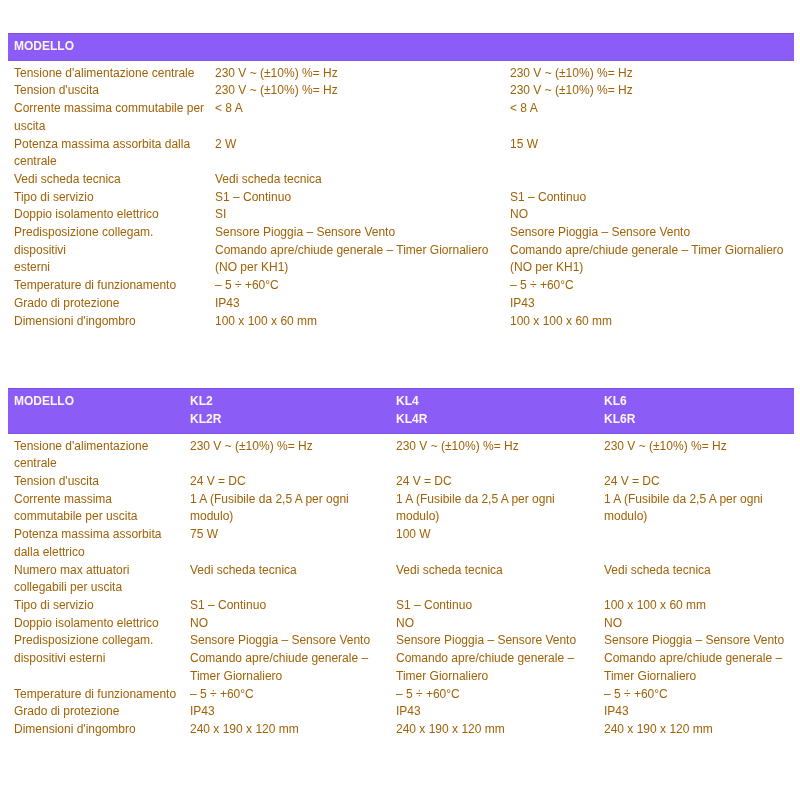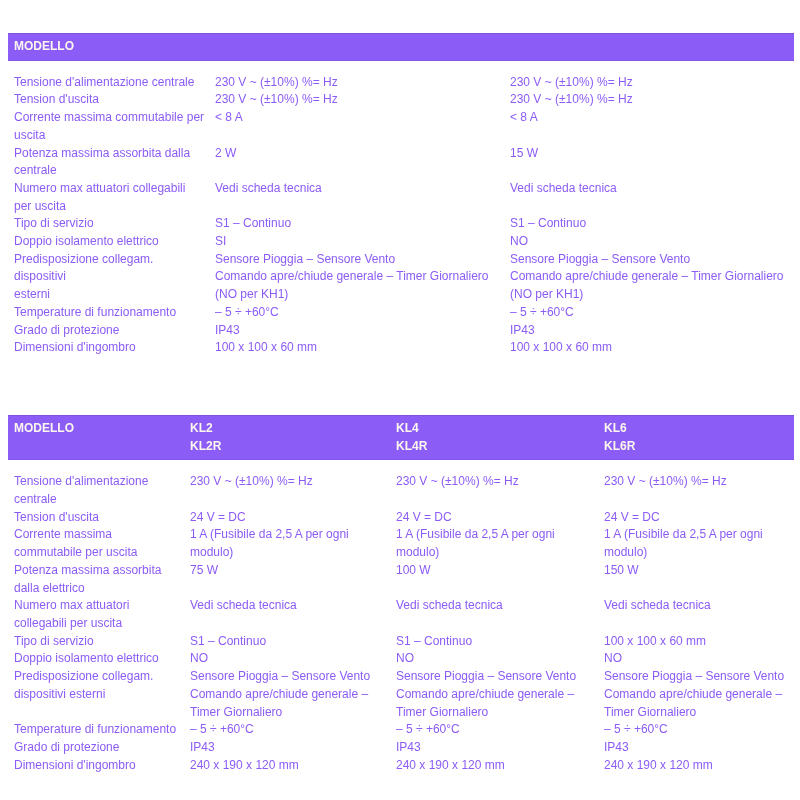--- a/index.html
+++ b/index.html
@@ -23,21 +23,21 @@
     font-weight: bold;
     font-size: 12.5px;
     line-height: 17px;
     padding-top: 4px;
     padding-bottom: 4px;
     border-top: 1px solid rgba(0,0,0,0.10);
     border-bottom: 1px solid rgba(0,0,0,0.06);
   }
   .thead .cell { white-space: pre-line; }
 
-  .tbody { padding-top: 13px; padding-bottom: 4px; color: #8b5cf6; }
+  .tbody { padding-top: 4px; padding-bottom: 4px; color: #a16207; }
   .row { }
   .cell {
     font-size: 12px;
     line-height: 17.7px;
     white-space: pre-line;
     padding-right: 8px;
   }
 </style>
 </head>
 <body>
@@ -65,22 +65,20 @@
         <div class="cell">&lt; 8 A</div>
         <div class="cell">&lt; 8 A</div>
       </div>
       <div class="row grid1">
         <div class="cell label">Potenza massima assorbita dalla
 centrale</div>
         <div class="cell">2 W</div>
         <div class="cell">15 W</div>
       </div>
       <div class="row grid1">
-        <div class="cell label">Numero max attuatori collegabili
-per uscita</div>
         <div class="cell">Vedi scheda tecnica</div>
         <div class="cell">Vedi scheda tecnica</div>
       </div>
       <div class="row grid1">
         <div class="cell label">Tipo di servizio</div>
         <div class="cell">S1 – Continuo</div>
         <div class="cell">S1 – Continuo</div>
       </div>
       <div class="row grid1">
         <div class="cell label">Doppio isolamento elettrico</div>
@@ -147,21 +145,20 @@
         <div class="cell">1 A (Fusibile da 2,5 A per ogni
 modulo)</div>
         <div class="cell">1 A (Fusibile da 2,5 A per ogni
 modulo)</div>
       </div>
       <div class="row grid2">
         <div class="cell label">Potenza massima assorbita
 dalla elettrico</div>
         <div class="cell">75 W</div>
         <div class="cell">100 W</div>
-        <div class="cell">150 W</div>
       </div>
       <div class="row grid2">
         <div class="cell label">Numero max attuatori
 collegabili per uscita</div>
         <div class="cell">Vedi scheda tecnica</div>
         <div class="cell">Vedi scheda tecnica</div>
         <div class="cell">Vedi scheda tecnica</div>
       </div>
       <div class="row grid2">
         <div class="cell label">Tipo di servizio</div>

